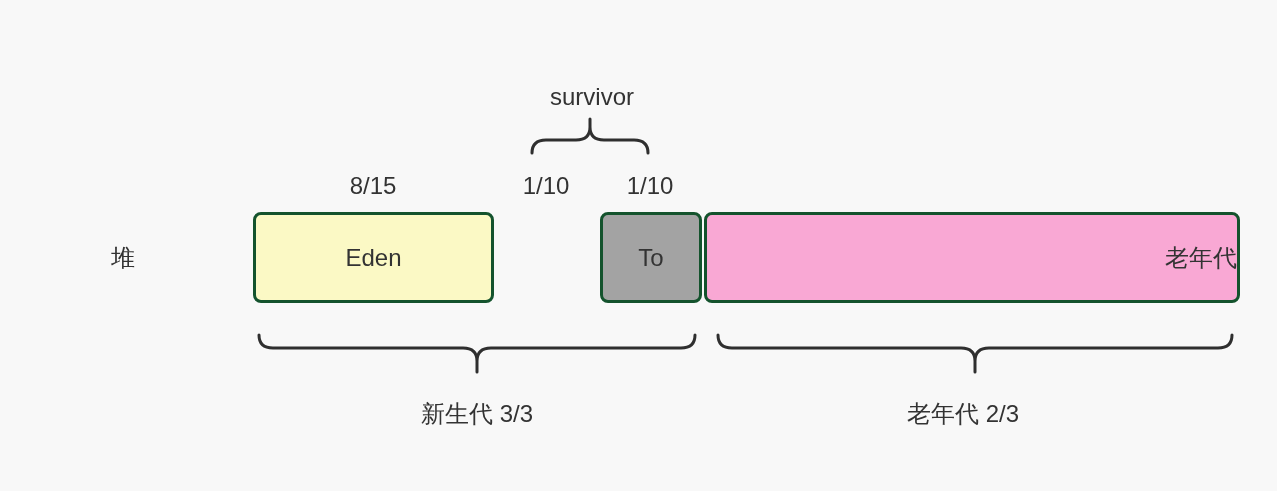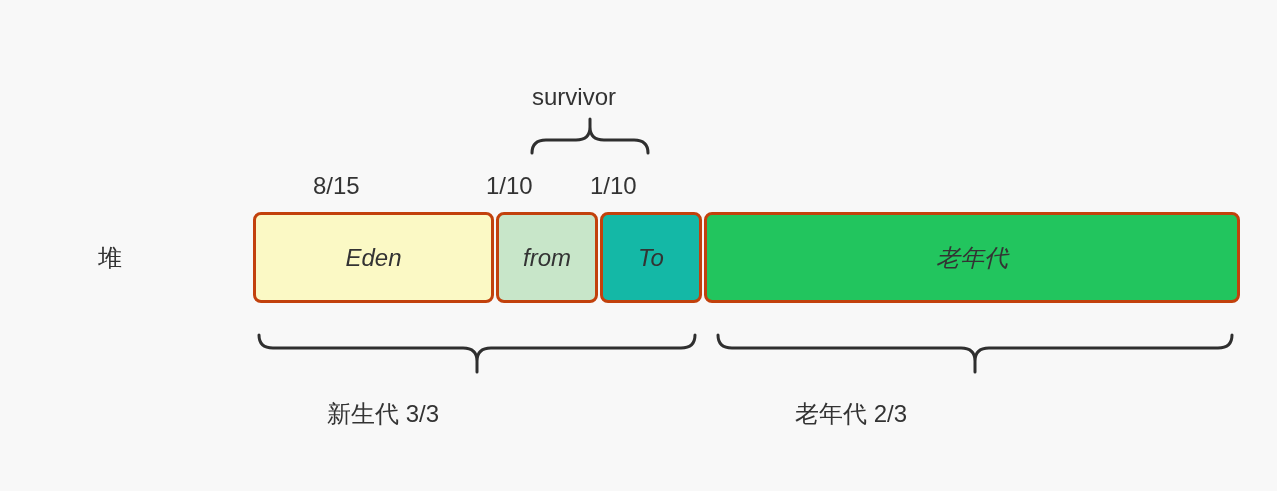--- a/index.html
+++ b/index.html
@@ -13,56 +13,55 @@
     height:491px;
     background:#f8f8f8;
     overflow:hidden;
     color:#333;
   }
   .txt{
     position:absolute;
     font-size:24px;
     line-height:28px;
     color:#333;
-    text-align:left;
+    text-align:center;
     white-space:nowrap;
   }
   .box{
     position:absolute;
     top:212px;
     height:91px;
     box-sizing:border-box;
-    border:3px solid #c2410c;
+    border:3px solid #14532d;
     border-radius:8px;
     display:flex;
     align-items:center;
     justify-content:center;
     font-size:24px;
     color:#333;
-    font-style:italic;
   }
   .box-eden{left:253px;width:241px;}
   .box-from{left:496px;width:102px;}
   .box-to{left:600px;width:102px;}
   .box-old{left:704px;width:536px;}
   .brace{position:absolute;overflow:visible;}
   .brace path{
     fill:none;
     stroke:#2f2f2f;
     stroke-width:3;
     stroke-linecap:round;
     stroke-linejoin:round;
   }
   .lbl-heap{left:98px;top:244px;width:50px;}
   .lbl-survivor{left:532px;top:83px;width:120px;}
   .frac-eden{left:313px;top:172px;width:120px;}
   .frac-from{left:486px;top:172px;width:120px;}
   .frac-to{left:590px;top:172px;width:120px;}
   .gen-left{left:327px;top:400px;width:300px;}
-  .gen-right{left:795px;top:400px;width:300px;}
+  .gen-right{left:813px;top:400px;width:300px;}
 </style>
 </head>
 <body>
 
 <div class="canvas">
 
   <div class="txt lbl-heap">堆</div>
 
   <div class="txt lbl-survivor">survivor</div>
 
@@ -70,27 +69,24 @@
     <path d="M2 36 Q2 23 16 23 H46 Q60 23 60 10 V2 V10 Q60 23 74 23 H104 Q118 23 118 36" stroke="#2f2f2f"></path>
   </svg>
 
   <div class="txt frac-eden">8/15</div>
   <div class="txt frac-from">1/10</div>
   <div class="txt frac-to">1/10</div>
 
   <div class="box box-eden" style="background: rgb(251, 249, 197);">
     <span>Eden</span>
   </div>
-  <div class="box box-from" style="background: rgb(200, 230, 201);">
-    <span>from</span>
-  </div>
-  <div class="box box-to" style="background: #14b8a6;">
+  <div class="box box-to" style="background: #a3a3a3;">
     <span>To</span>
   </div>
-  <div class="box box-old" style="background: #22c55e;">
+  <div class="box box-old" style="background: #f9a8d4; justify-content: flex-end;">
     <span>老年代</span>
   </div>
 
   <svg class="brace" style="left:257px;top:333px;" width="440" height="42" viewBox="0 0 440 42">
     <path d="M2 2 Q2 15 16 15 H206 Q220 15 220 28 V39 V28 Q220 15 234 15 H424 Q438 15 438 2" stroke="#2f2f2f"></path>
   </svg>
 
   <svg class="brace" style="left:716px;top:333px;" width="518" height="42" viewBox="0 0 518 42">
     <path d="M2 2 Q2 15 16 15 H245 Q259 15 259 28 V39 V28 Q259 15 273 15 H502 Q516 15 516 2" stroke="#2f2f2f"></path>
   </svg>

